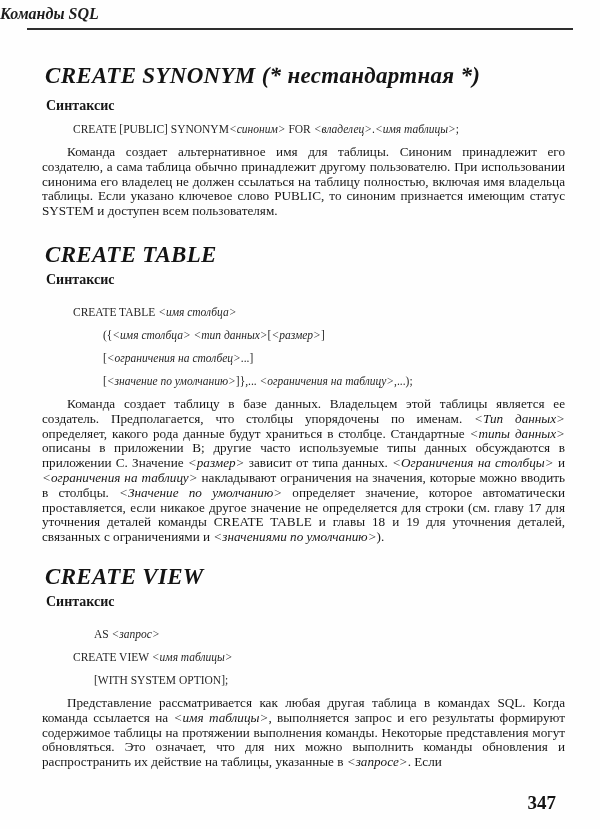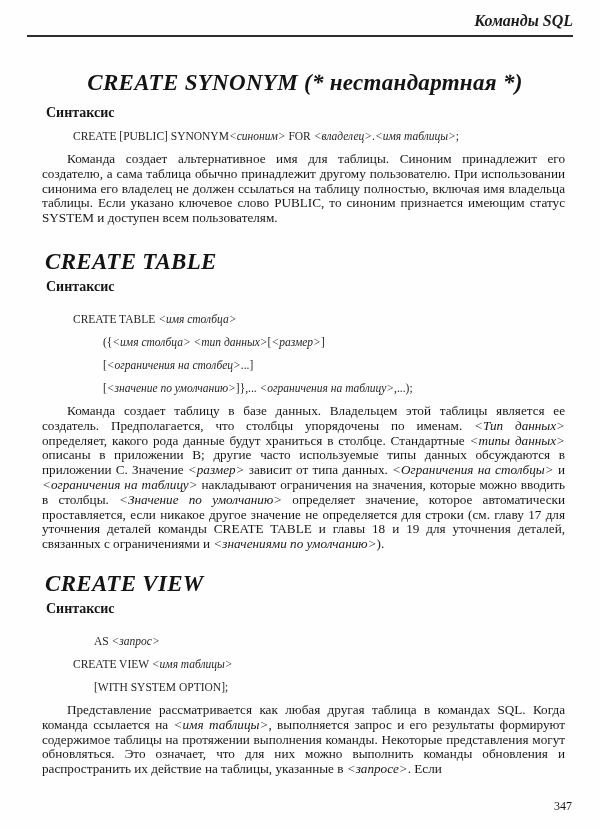--- a/index.html
+++ b/index.html
@@ -8,22 +8,21 @@
   .page {
     position: relative;
     width: 600px;
     height: 829px;
     background: #fefefe;
     color: #181818;
     overflow: hidden;
     margin: 0 auto;
   }
   .running-header {
-    text-align: right;
-    padding: 12px 27px 0 0;
+    padding: 5px 27px 0 0;
   }
   .header-title {
     font-style: italic;
     font-weight: bold;
     font-size: 16px;
     color: #1d1d1d;
   }
   .header-rule {
     margin: 5px 27px 0 27px;
     border-top: 2px solid #2e2e2e;
@@ -34,21 +33,21 @@
   .section-heading {
     font-family: "Liberation Serif", serif;
     font-size: 23px;
     font-weight: bold;
     font-style: italic;
     letter-spacing: 0.3px;
     margin-left: 3px;
     line-height: 28px;
     color: #141414;
   }
-  .mt-first { margin-top: 32px; text-align: center; }
+  .mt-first { margin-top: 32px; }
   .mt-table { margin-top: 22px; }
   .mt-view  { margin-top: 18px; }
 
   .syntax-label {
     font-weight: bold;
     font-size: 14px;
     margin: 8px 0 0 4px;
     line-height: 16px;
     color: #161616;
   }
@@ -72,24 +71,24 @@
     line-height: 14.8px;
     text-align: justify;
     text-indent: 25px;
     margin-top: 6px;
     color: #171717;
   }
   .body-para.after-code { margin-top: 4px; }
 
   .page-number {
     position: absolute;
-    right: 28px;
+    right: 44px;
     bottom: 15px;
-    font-weight: normal;
-    font-size: 12px;
+    font-weight: bold;
+    font-size: 19px;
     color: #141414;
   }
 </style>
 </head>
 <body>
 
 <div class="page">
 
   <div class="running-header">
     <span class="header-title">Команды SQL</span>

